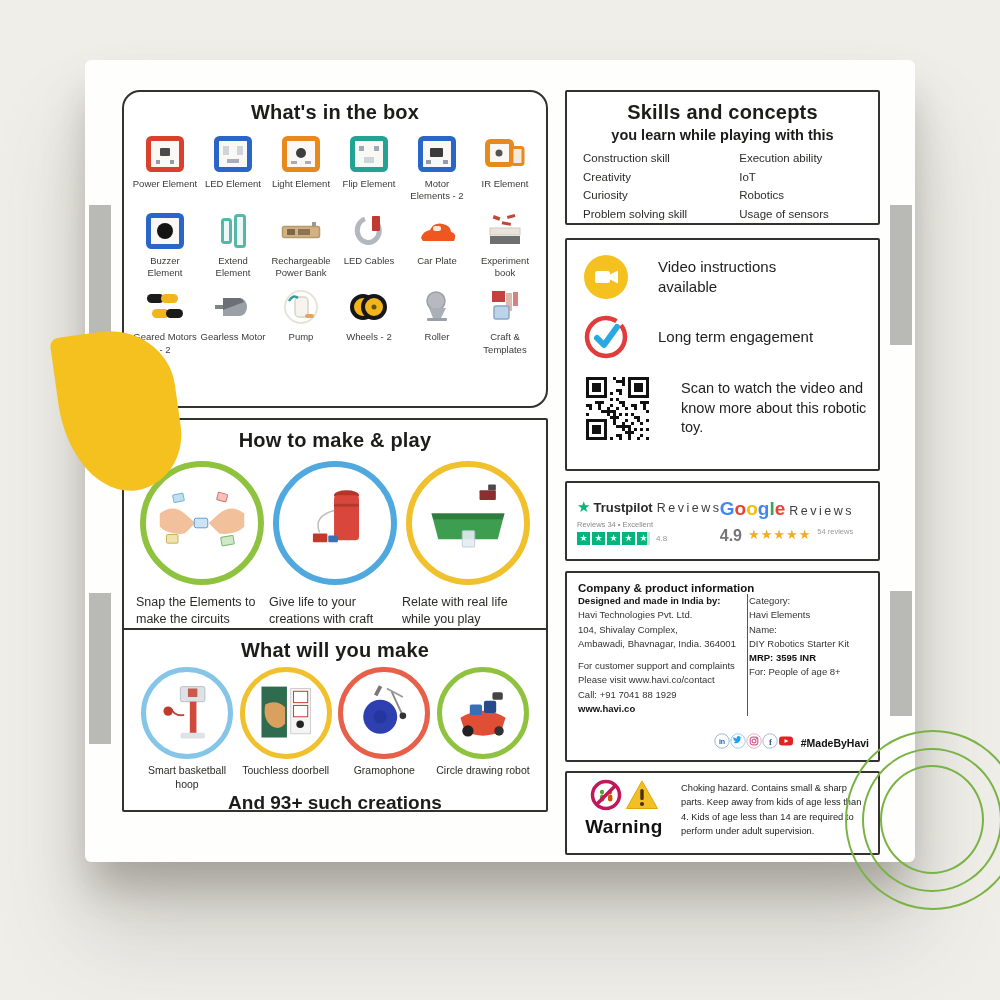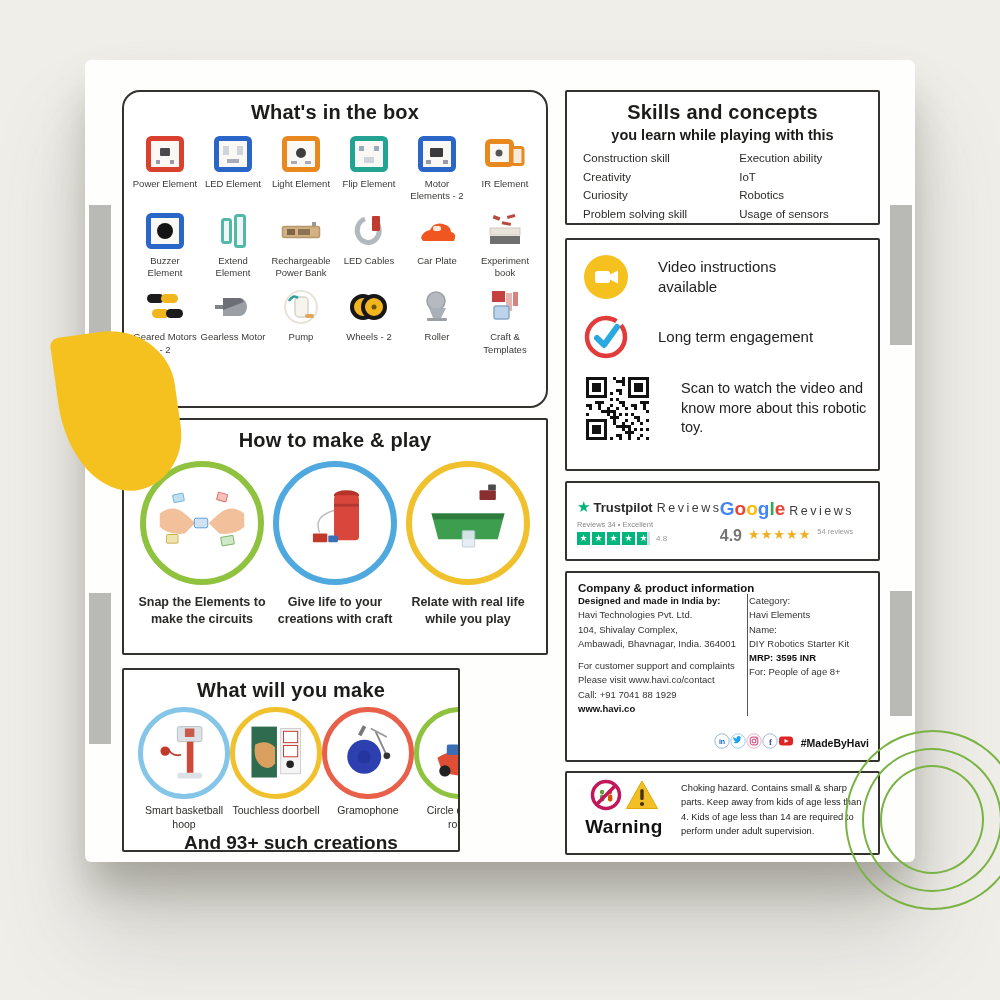--- a/index.html
+++ b/index.html
@@ -25,26 +25,26 @@
   .panel h3{font-size:14.5px;font-weight:800;text-align:center;margin:0 4px 4px;color:#1c1c1a;}
 
   .box-whats{left:122px;top:90px;width:426px;height:318px;border-radius:18px;}
   .items-grid{display:grid;grid-template-columns:repeat(6,1fr);row-gap:7px;column-gap:2px;padding:6px 8px 8px;}
   .item{text-align:center;}
   .item-icon{height:42px;display:flex;align-items:center;justify-content:center;}
   .item-label{font-size:9.5px;line-height:1.3;color:#3a3a38;margin-top:3px;}
 
   .box-how{left:122px;top:418px;width:426px;height:237px;}
   .steps{display:flex;justify-content:space-between;padding:6px 12px 0;}
-  .step{width:132px;text-align:center;font-weight:bold;}
+  .step{width:132px;}
   .circle{width:112px;height:112px;border-radius:50%;border:6px solid #ccc;margin:0 auto;
     display:flex;align-items:center;justify-content:center;background:#fff;}
   .step-caption{font-size:12.5px;line-height:1.35;color:#2b2b29;margin-top:9px;}
 
-  .box-make{left:122px;top:668px;width:338px;height:184px;}
+  .box-make{left:122px;top:628px;width:426px;height:184px;}
   .creations{display:flex;justify-content:space-between;padding:2px 14px 0;}
   .creation{width:98px;text-align:center;}
   .mcircle{width:82px;height:82px;border-radius:50%;border:5px solid #ccc;margin:0 auto;
     display:flex;align-items:center;justify-content:center;background:#fff;}
   .creation-caption{font-size:10.5px;line-height:1.3;color:#2b2b29;margin-top:5px;}
   .make-footer{font-size:19px;font-weight:800;text-align:center;color:#1c1c1a;margin-top:1px;}
 
   .box-skills{left:565px;top:90px;width:315px;height:135px;}
   .skills-cols{display:flex;padding:2px 16px;font-size:11.5px;color:#2c2c2a;line-height:1.62;}
   .skills-cols ul{list-style:none;margin:0;padding:0;}

